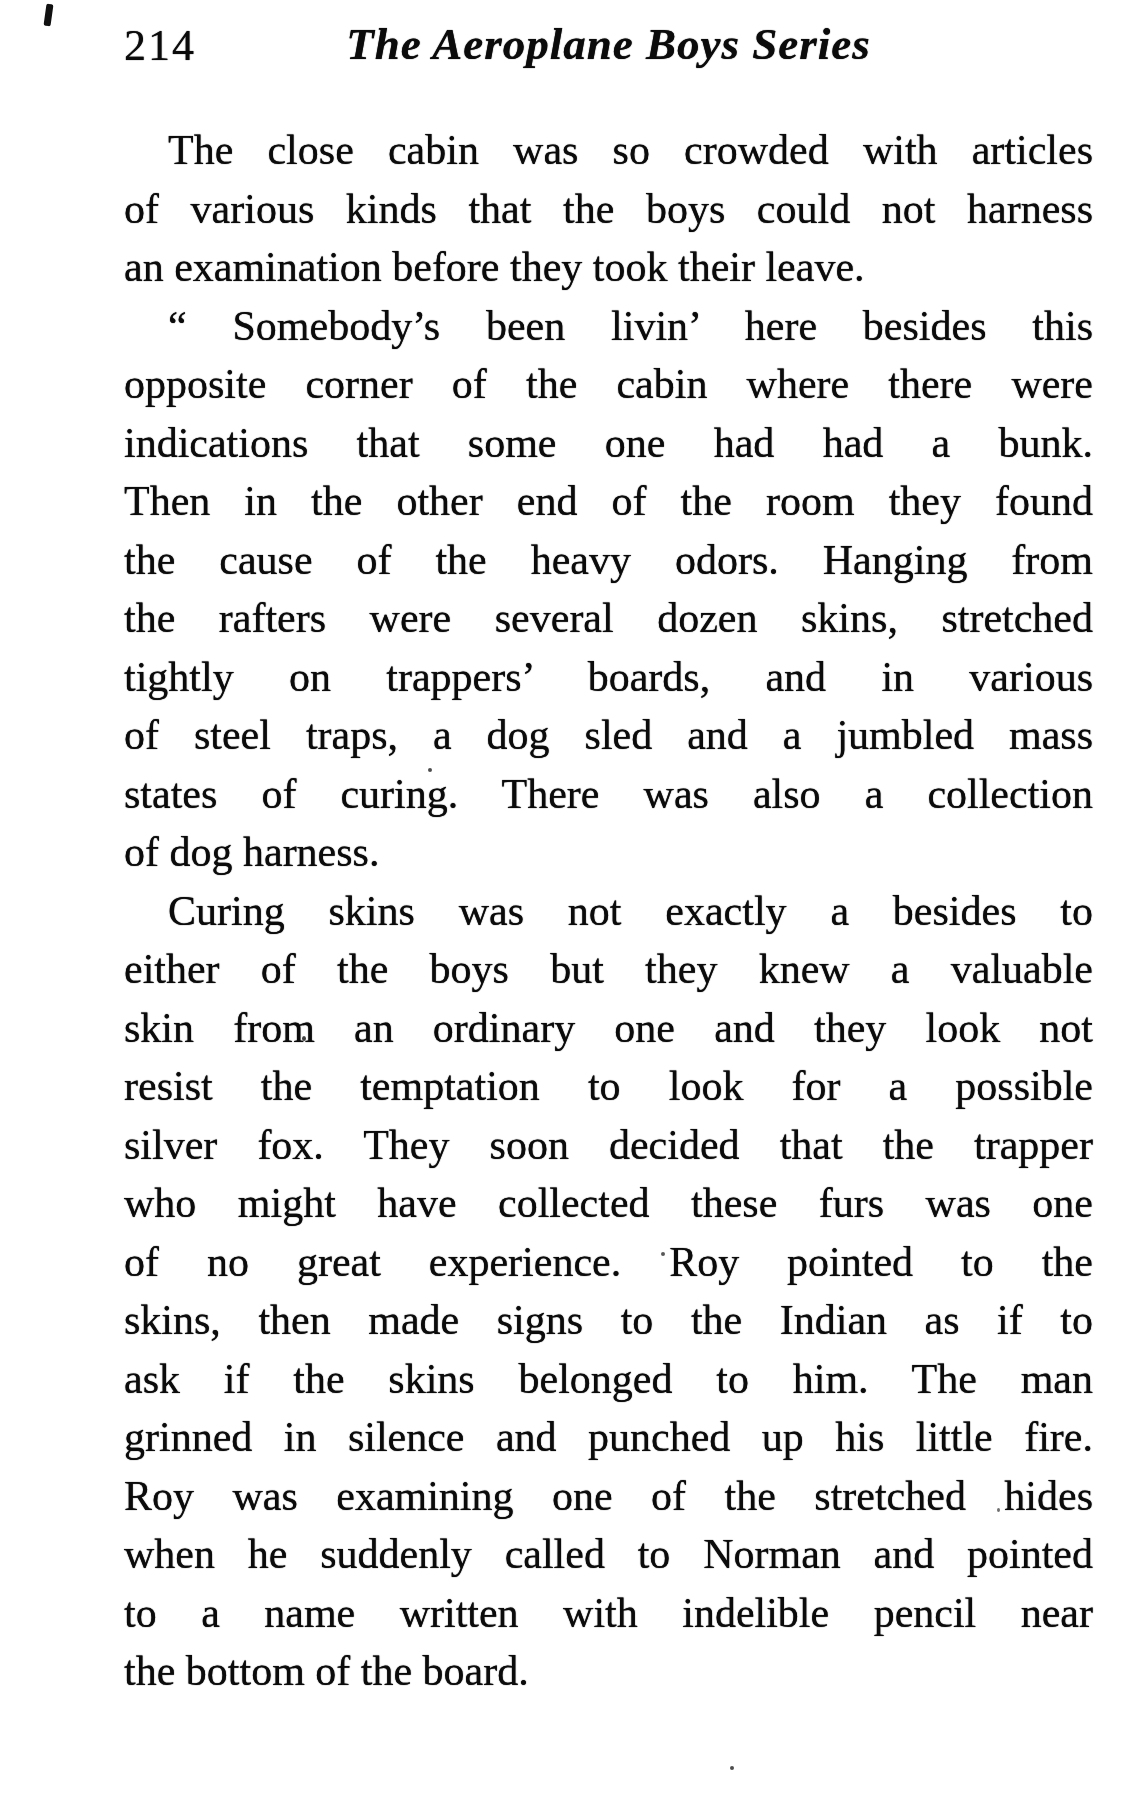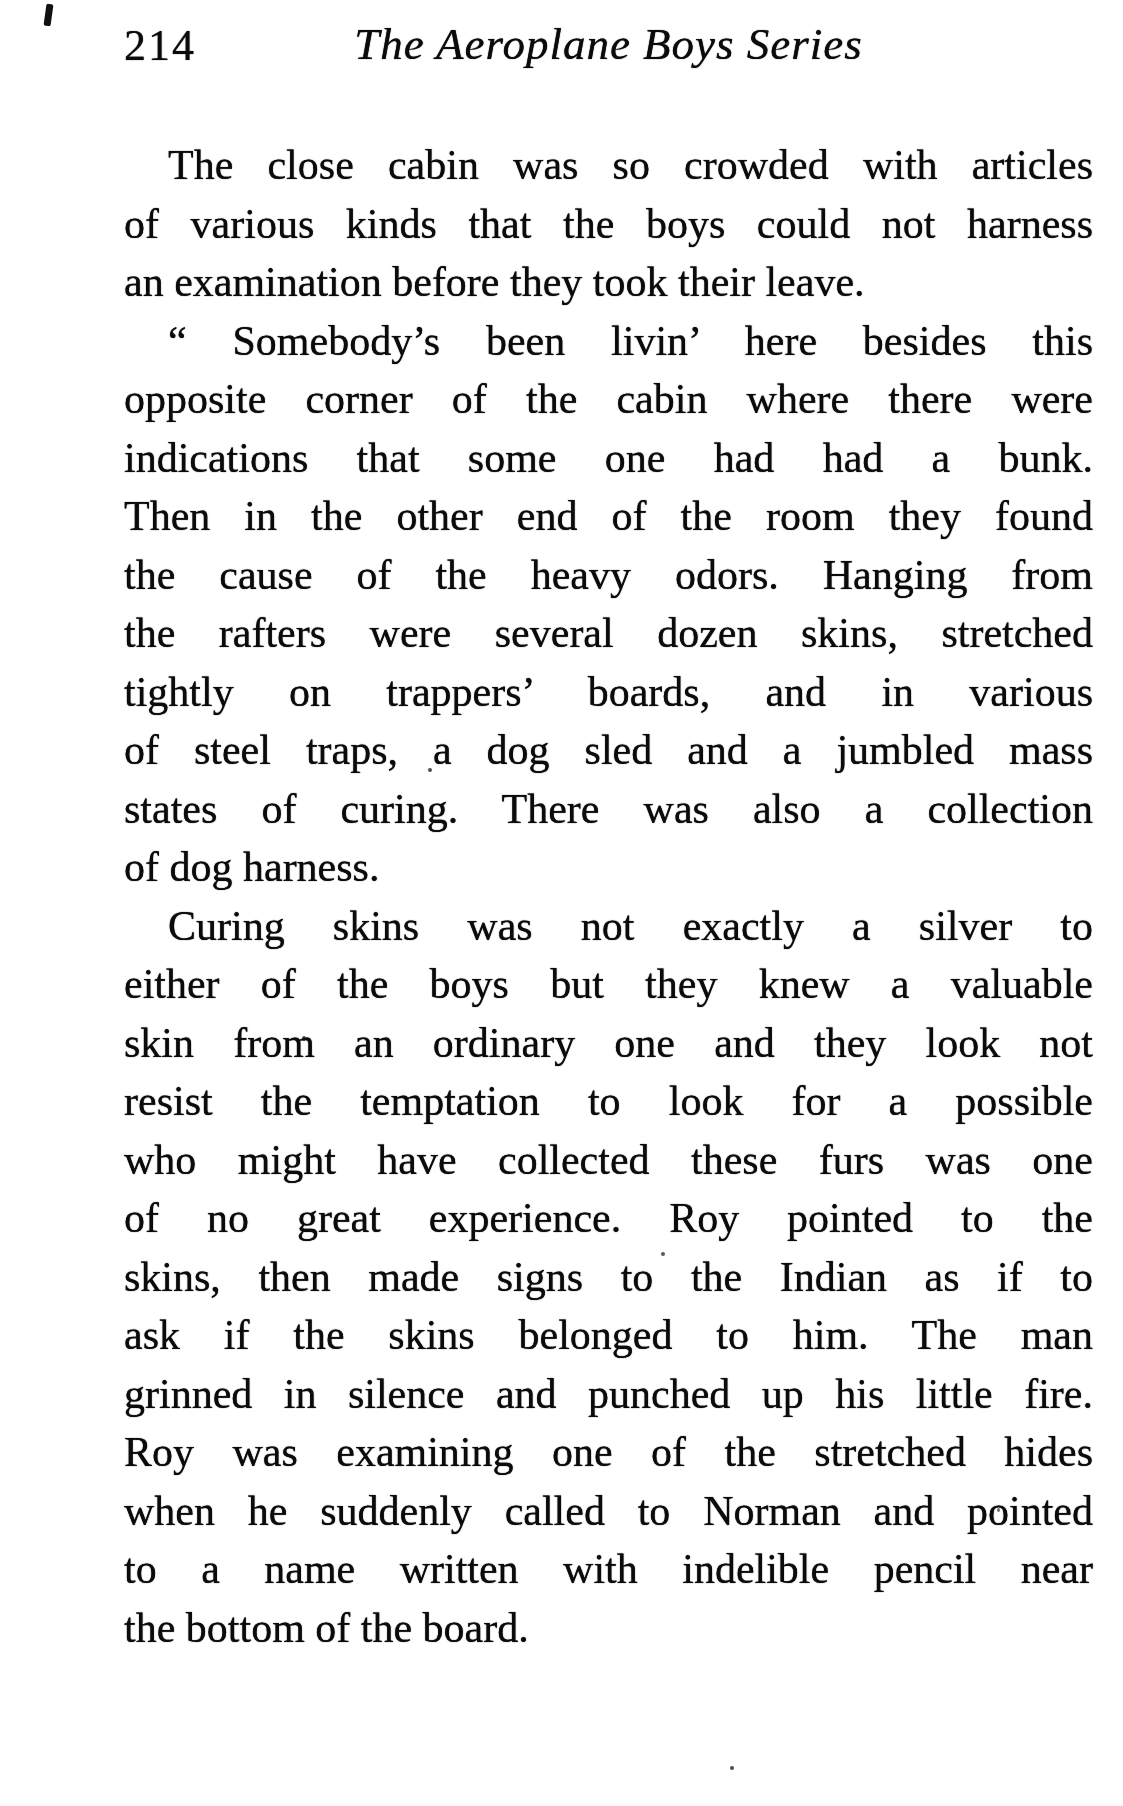--- a/index.html
+++ b/index.html
@@ -29,26 +29,27 @@
   .running-title {
     position: absolute;
     left: 84px;
     top: 18px;
     width: 969px;
     text-align: center;
     font-style: italic;
     font-size: 45px;
     letter-spacing: 1px;
     text-shadow: 0 0 1px currentColor;
+    font-weight: bold;
   }
   
   .text-block {
     position: absolute;
     left: 84px;
-    top: 136px;
+    top: 121px;
     width: 969px;
     font-size: 42px;
     line-height: 58.5px;
   }
   .paragraph { margin: 0; }
   .line {
     text-align: justify;
     text-align-last: justify;
     text-shadow: 0 0 1px currentColor;
   }
@@ -92,24 +93,25 @@
       <div class="line">Then in the other end of the room they found</div>
       <div class="line">the cause of the heavy odors. Hanging from</div>
       <div class="line">the rafters were several dozen skins, stretched</div>
       <div class="line">tightly on trappers’ boards, and in various</div>
       <div class="line">of steel traps, a dog sled and a jumbled mass</div>
       <div class="line">states of curing. There was also a collection</div>
       <div class="line para-end">of dog harness.</div>
     </div>
 
     <div class="paragraph">
-      <div class="line para-start">Curing skins was not exactly a silver to</div>
+      <div class="line para-start">Curing skins was not exactly a besides to</div>
       <div class="line">either of the boys but they knew a valuable</div>
       <div class="line">skin from an ordinary one and they look not</div>
       <div class="line">resist the temptation to look for a possible</div>
+      <div class="line">silver fox. They soon decided that the trapper</div>
       <div class="line">who might have collected these furs was one</div>
       <div class="line">of no great experience. Roy pointed to the</div>
       <div class="line">skins, then made signs to the Indian as if to</div>
       <div class="line">ask if the skins belonged to him. The man</div>
       <div class="line">grinned in silence and punched up his little fire.</div>
       <div class="line">Roy was examining one of the stretched hides</div>
       <div class="line">when he suddenly called to Norman and pointed</div>
       <div class="line">to a name written with indelible pencil near</div>
       <div class="line para-end">the bottom of the board.</div>
     </div>

